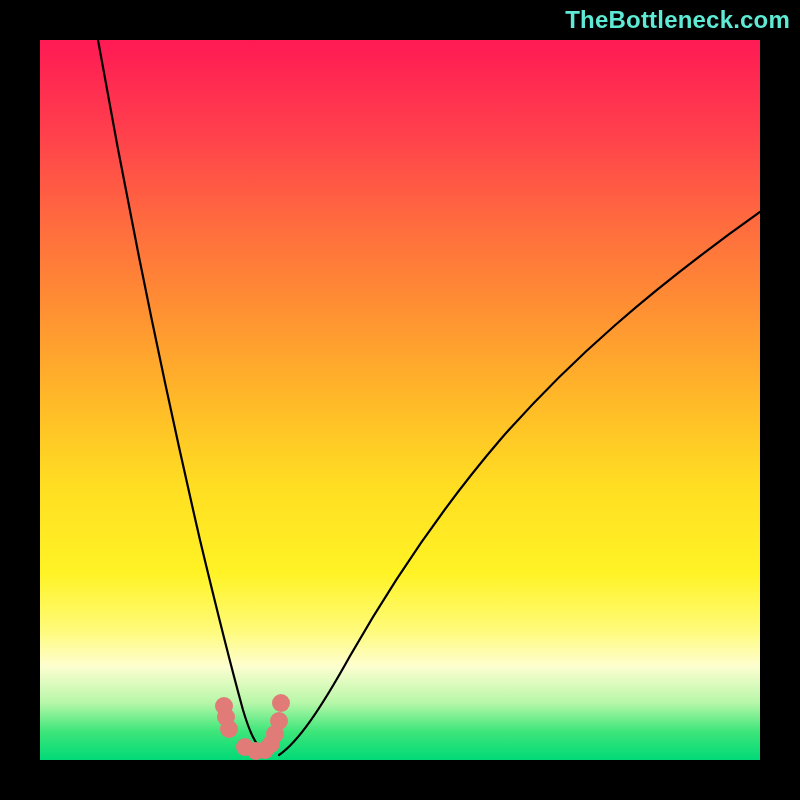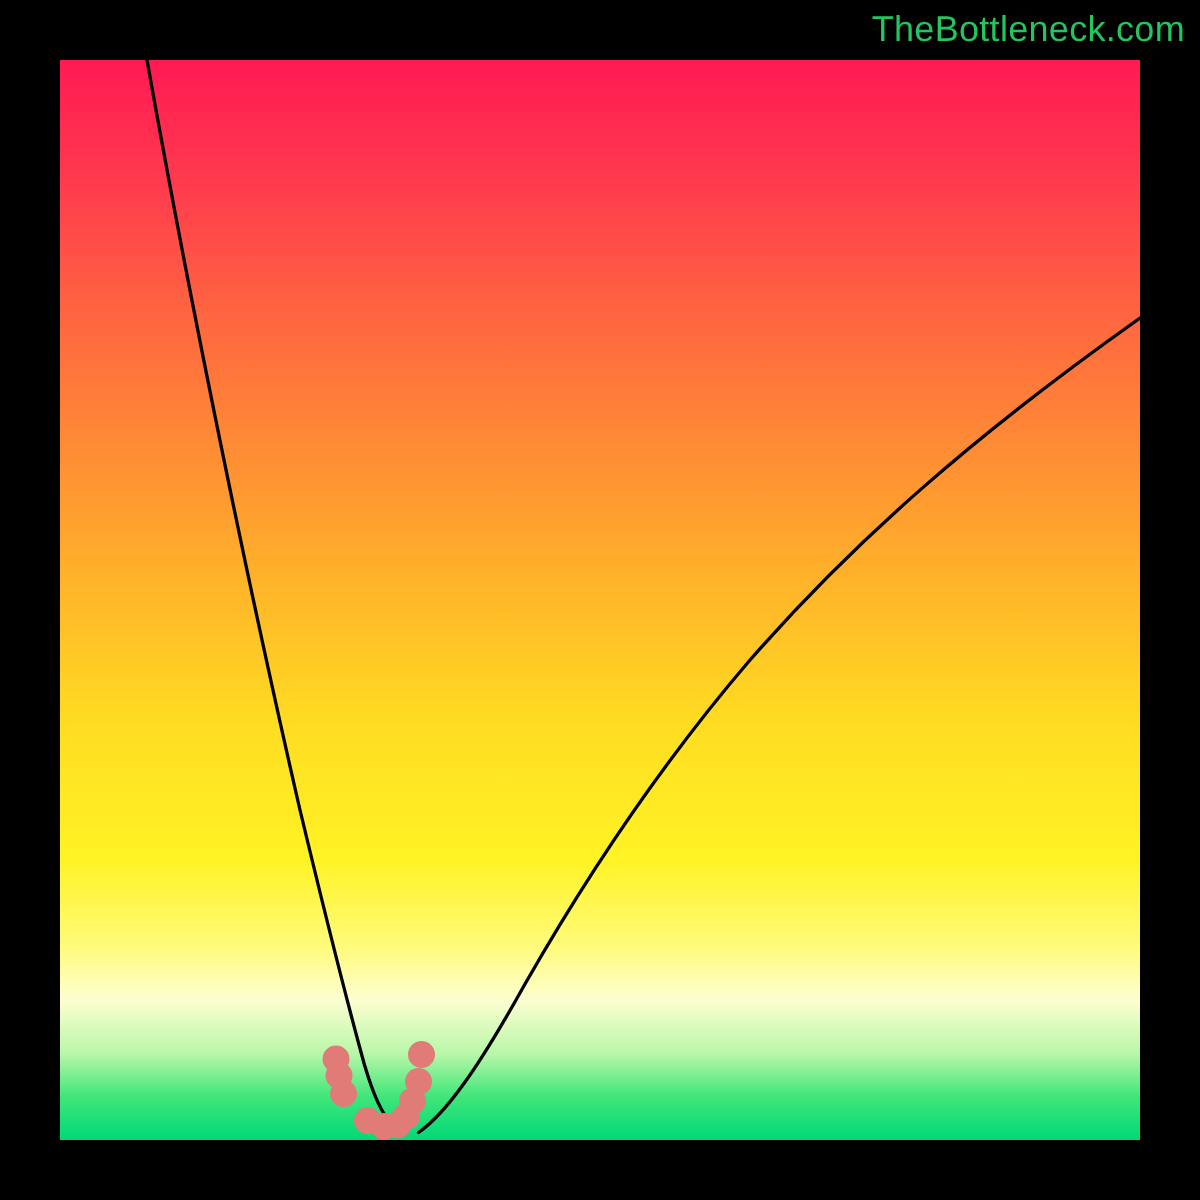--- a/index.html
+++ b/index.html
@@ -38,23 +38,23 @@
       #fdfed0 87%,
       #b8f7a9 92%,
       #3fe67a 96%,
       #00d977 100%
     );
   }
   .watermark {
     position: absolute;
     top: 6px;
     right: 10px;
-    color: #22c55e;
+    color: #5eead4;
     font-size: 24px;
-    font-weight: 400;
+    font-weight: 700;
     letter-spacing: 0.2px;
   }
   svg.curves {
     position: absolute;
     left: 0;
     top: 0;
     width: 720px;
     height: 720px;
   }
 </style>

